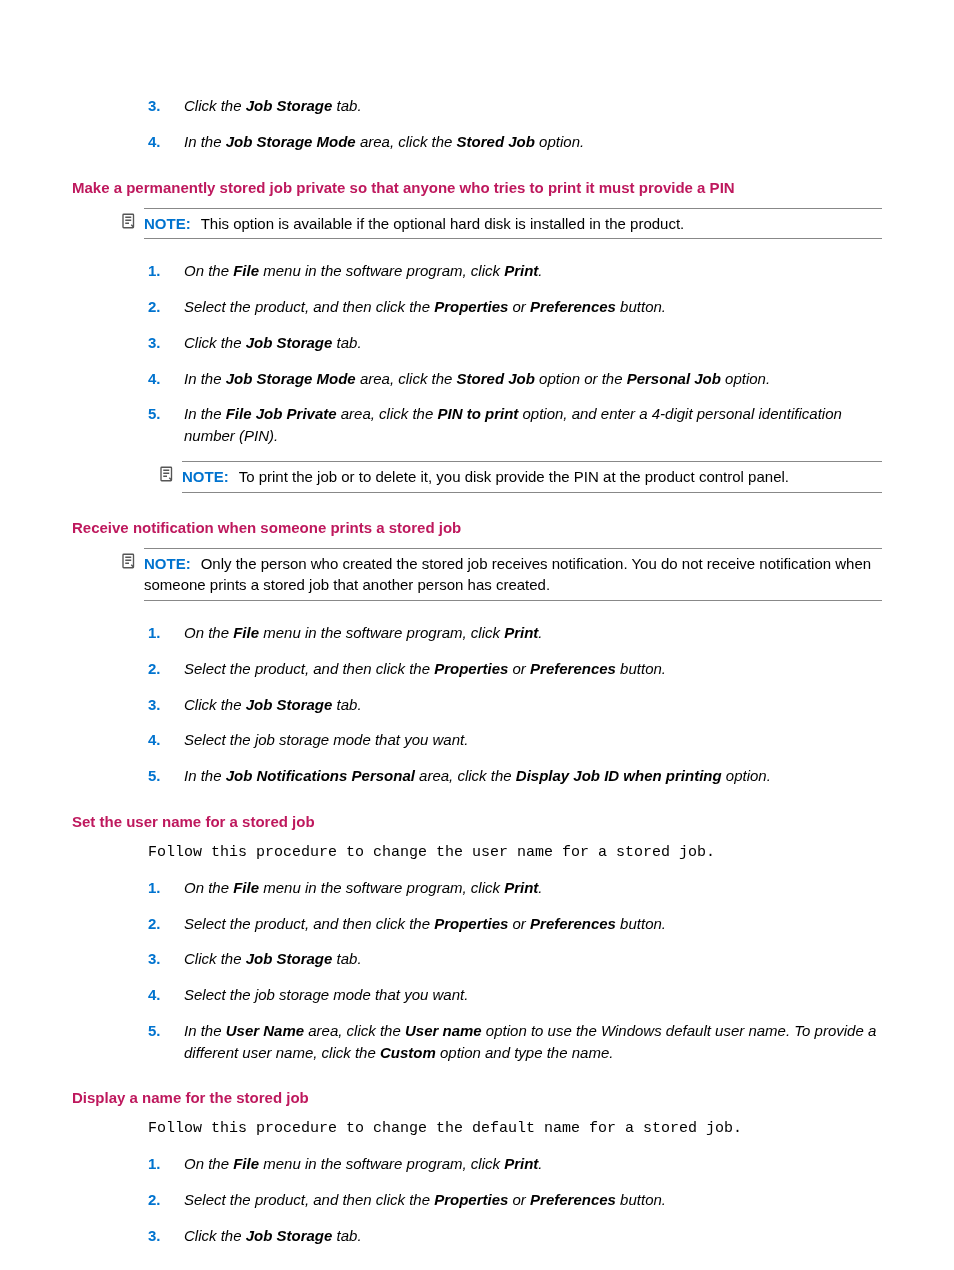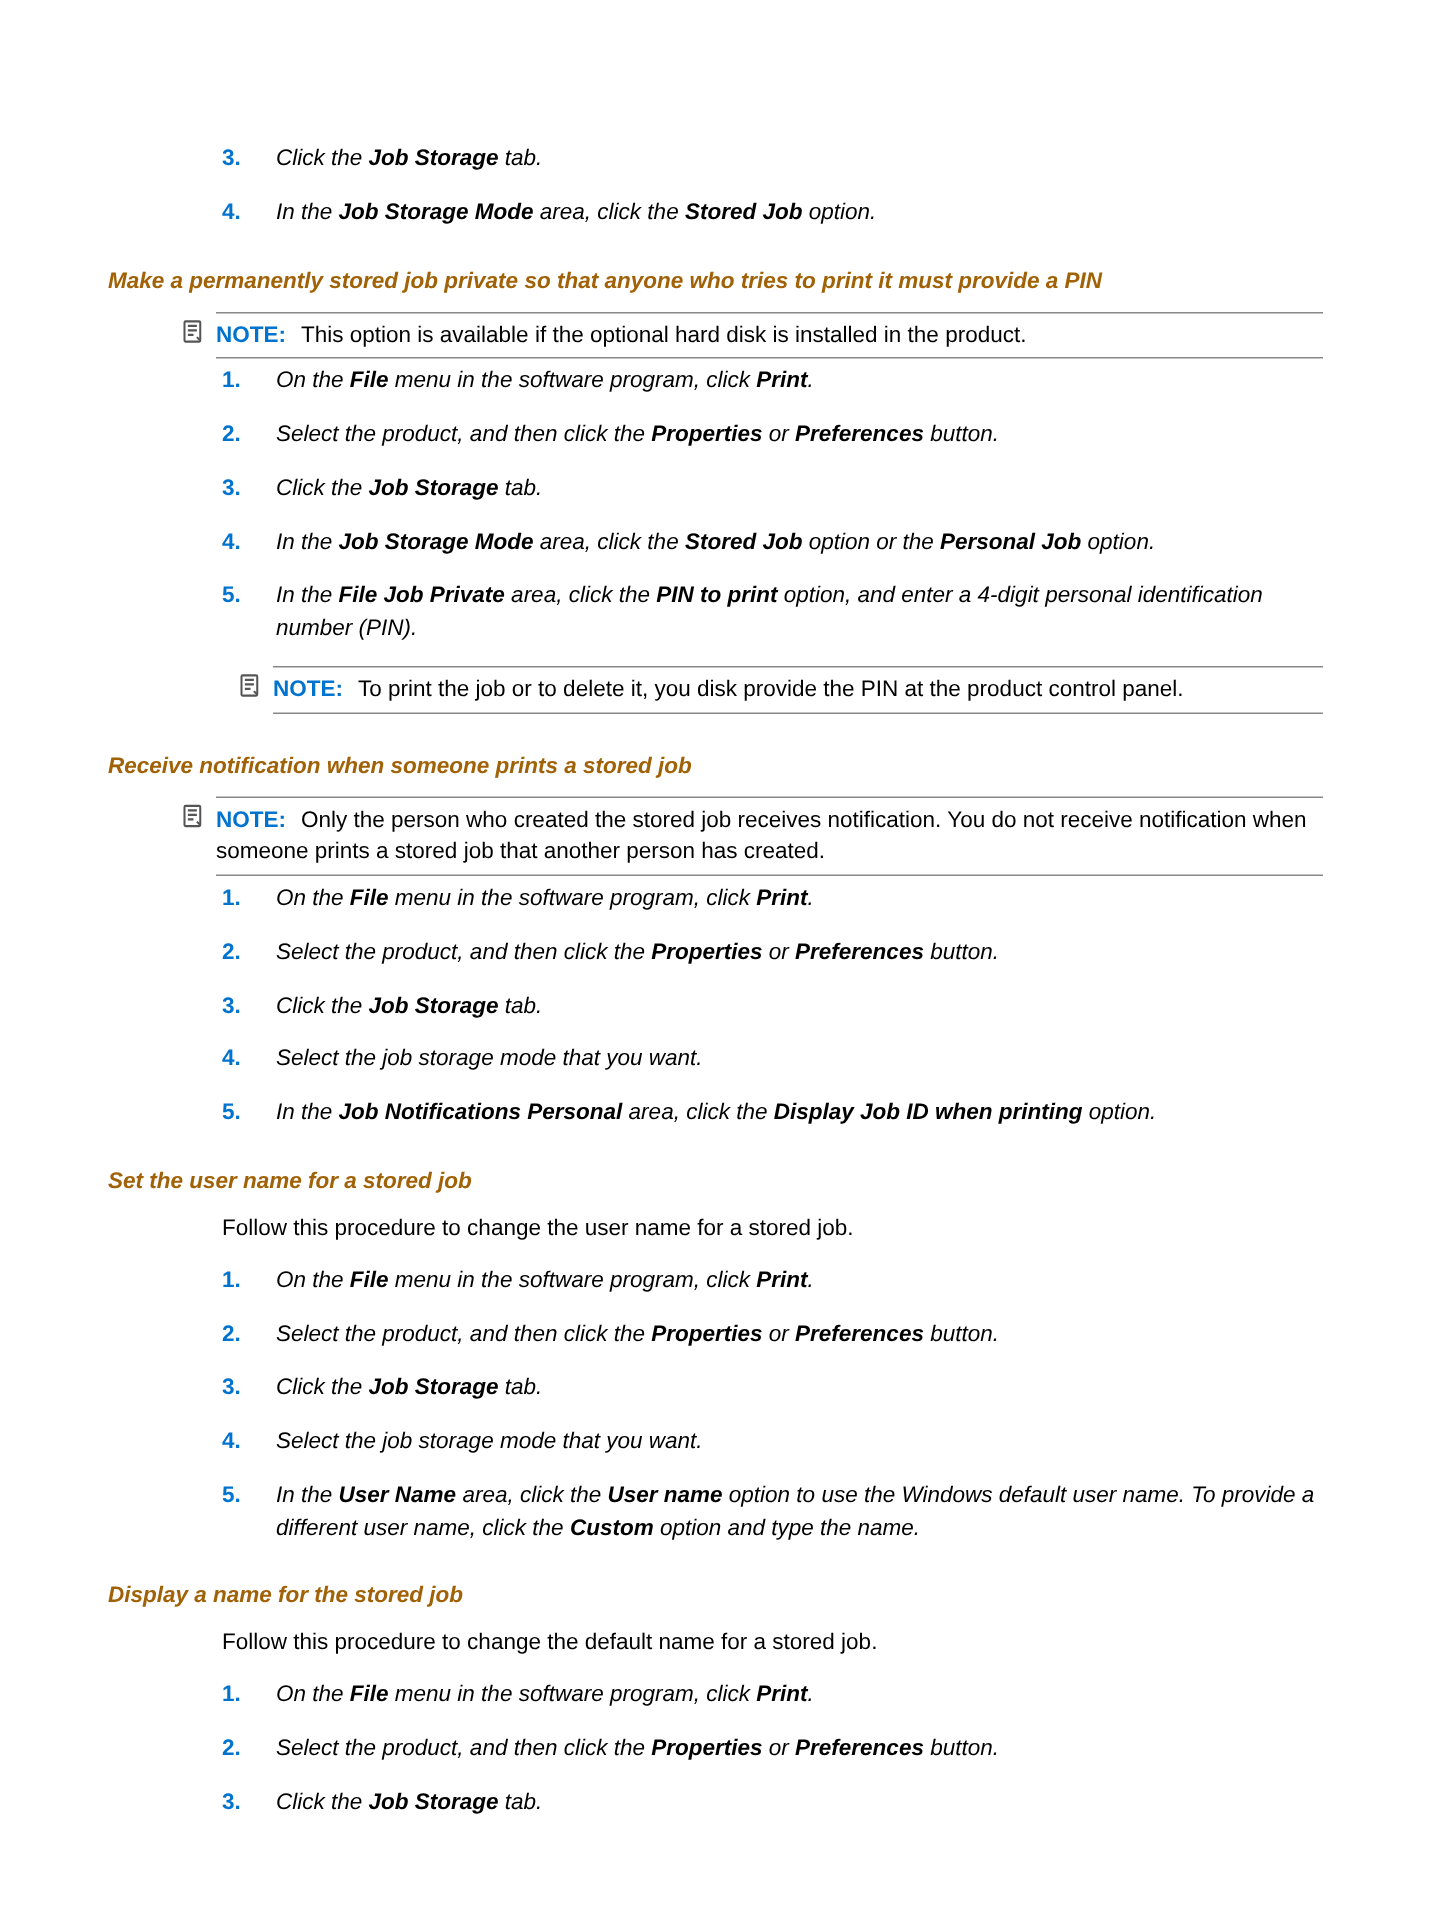--- a/index.html
+++ b/index.html
@@ -6,31 +6,31 @@
     body {
       font-family: Arial, Helvetica, sans-serif;
       font-size: 15px;
       color: #000;
       background: #fff;
       width: 954px;
       padding: 95px 72px 60px 72px;
       line-height: 1.4;
     }
     .heading-blue {
-      color: #a16207;
+      color: #be185d;
       font-weight: bold;
       font-size: 15px;
       margin-top: 24px;
       margin-bottom: 10px;
-      font-style: italic;
     }
     .intro-text {
       margin-left: 76px;
       margin-bottom: 14px;
       font-size: 15px;
+      font-family: Liberation Mono, monospace;
     }
     ol.steps {
       list-style: none;
       margin-left: 76px;
       margin-bottom: 8px;
     }
     ol.steps > li {
       display: flex;
       margin-bottom: 14px;
       line-height: 1.45;
@@ -39,21 +39,21 @@
       color: #0073cf;
       font-weight: bold;
       width: 36px;
       flex: 0 0 36px;
     }
     ol.steps > li .txt { flex: 1; font-style: italic; }
     b { font-weight: bold; }
 
     .note-block {
       margin-left: 48px;
-      margin-bottom: 4px;
+      margin-bottom: 21px;
       margin-top: 8px;
       display: flex;
       align-items: flex-start;
     }
     .note-block.indent2 { margin-left: 86px; }
     .note-icon {
       width: 24px;
       flex: 0 0 24px;
       padding-top: 4px;
       color: #555;

